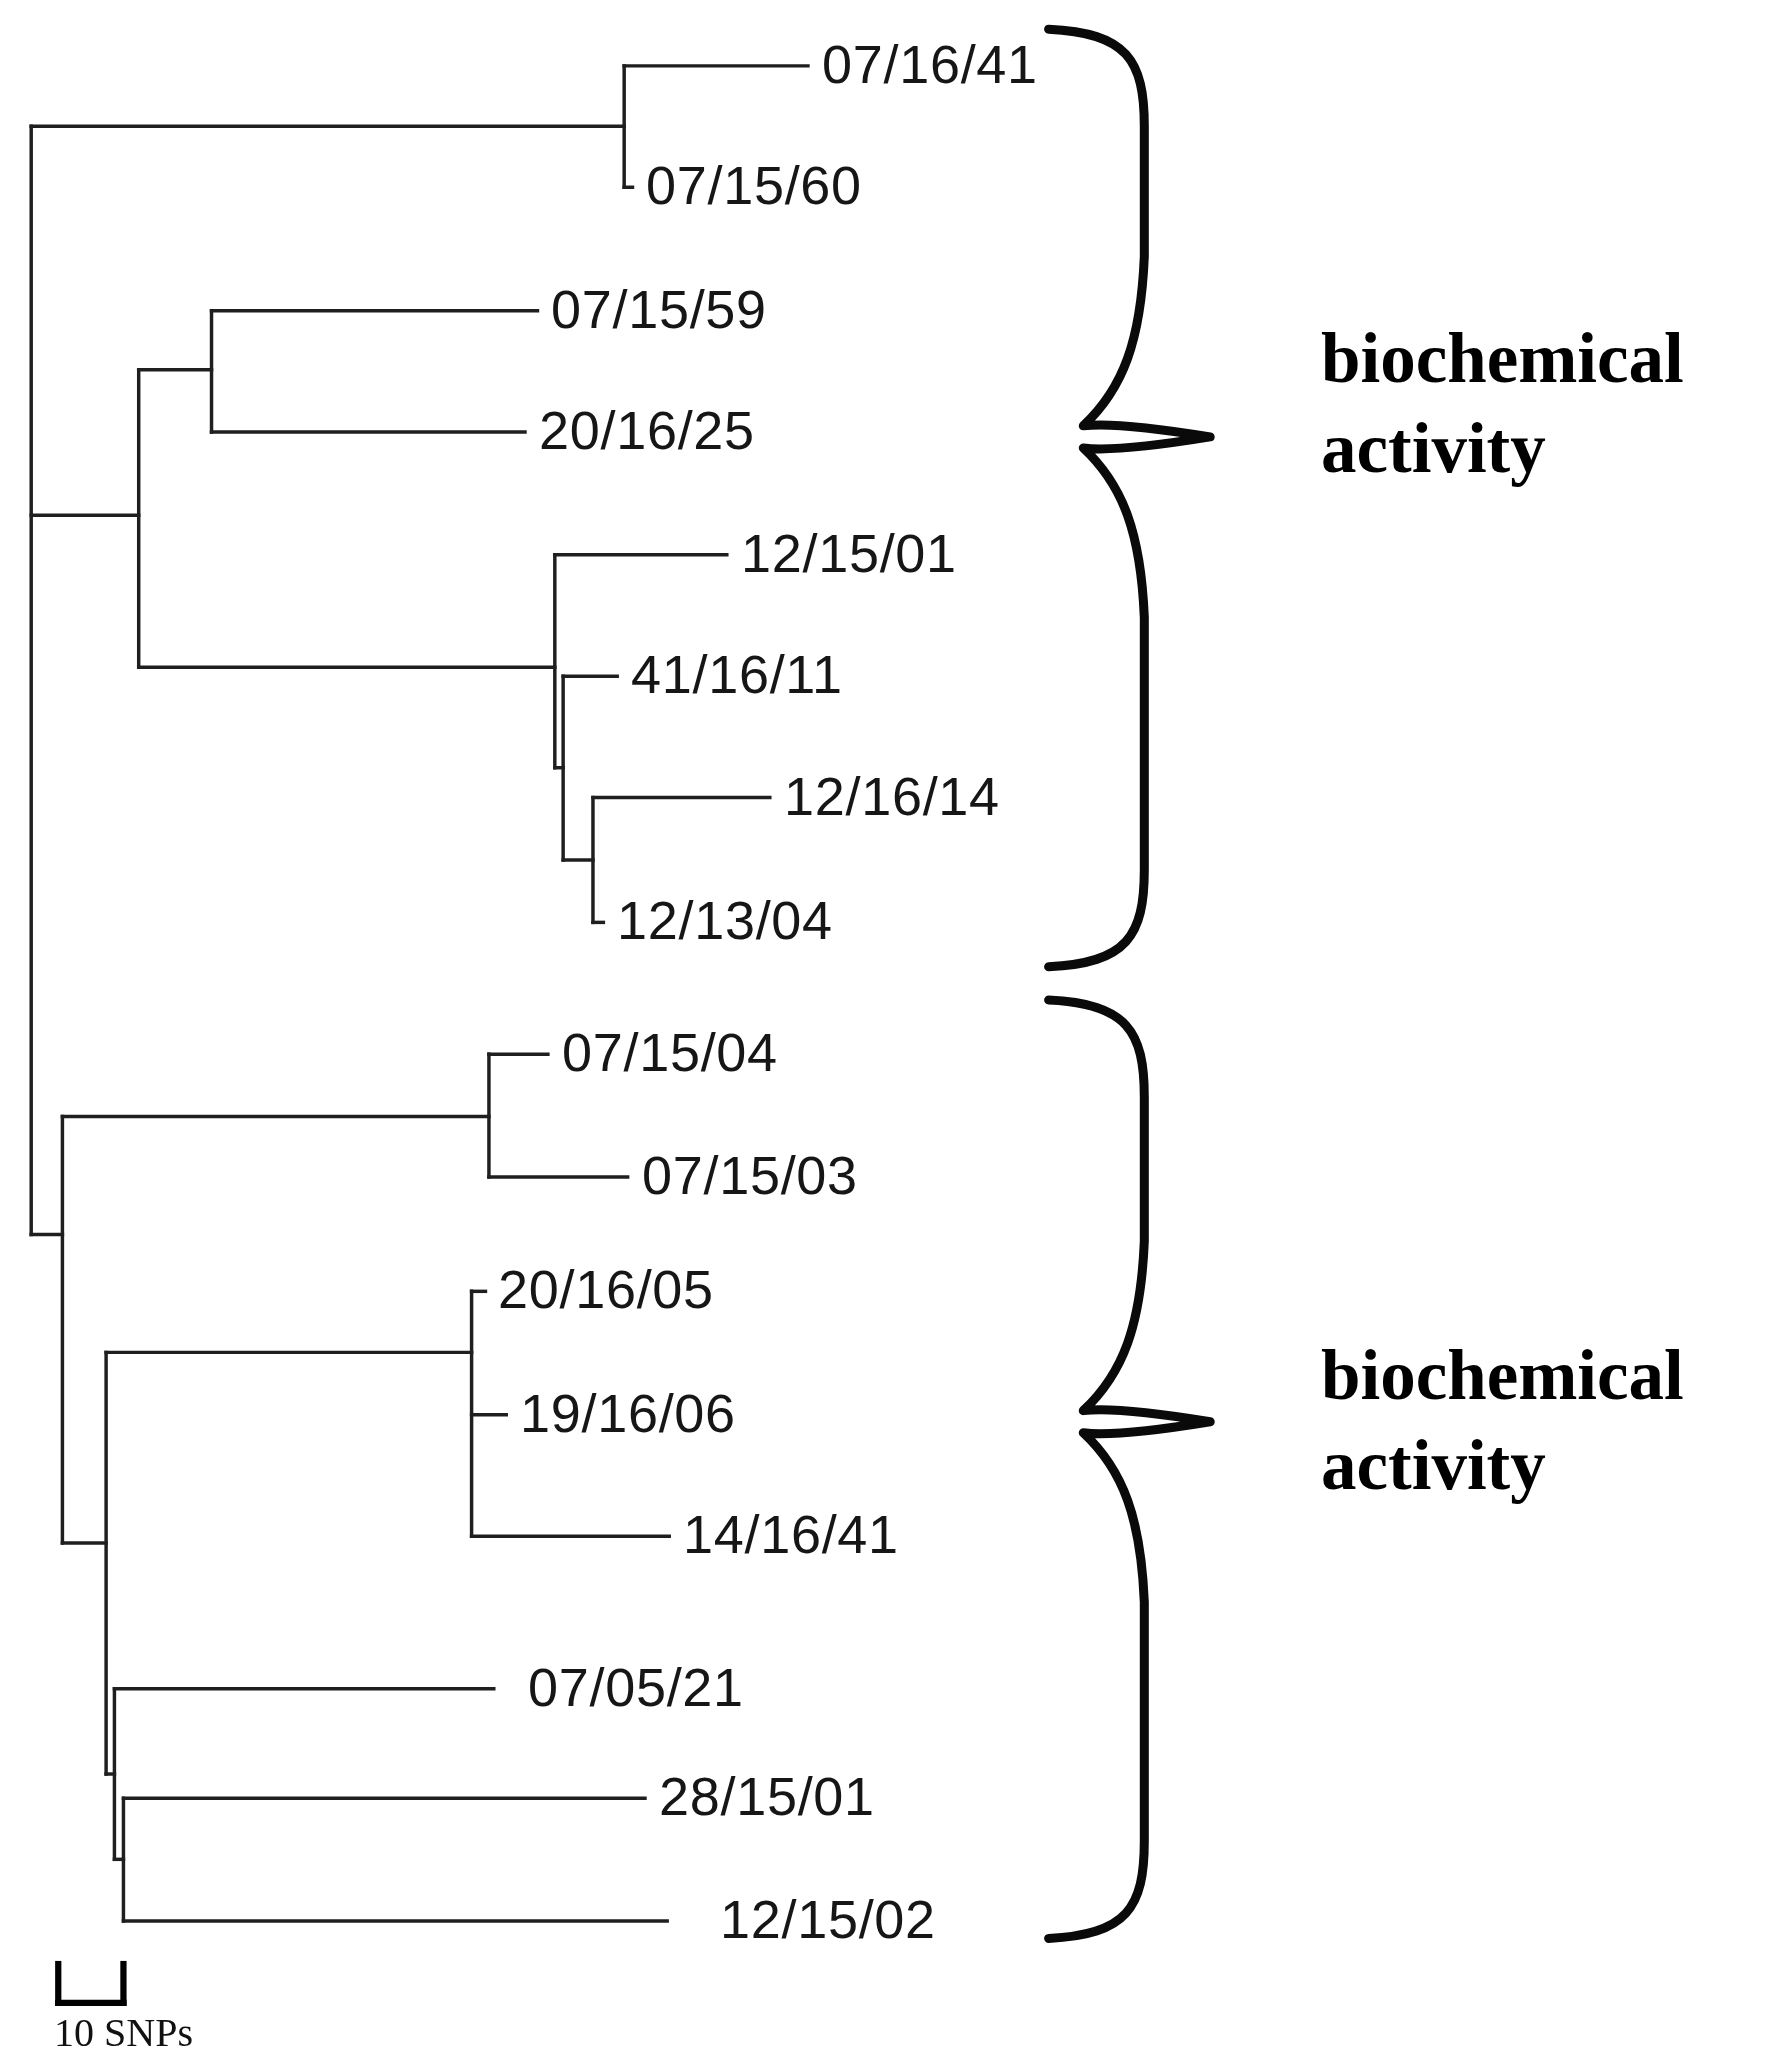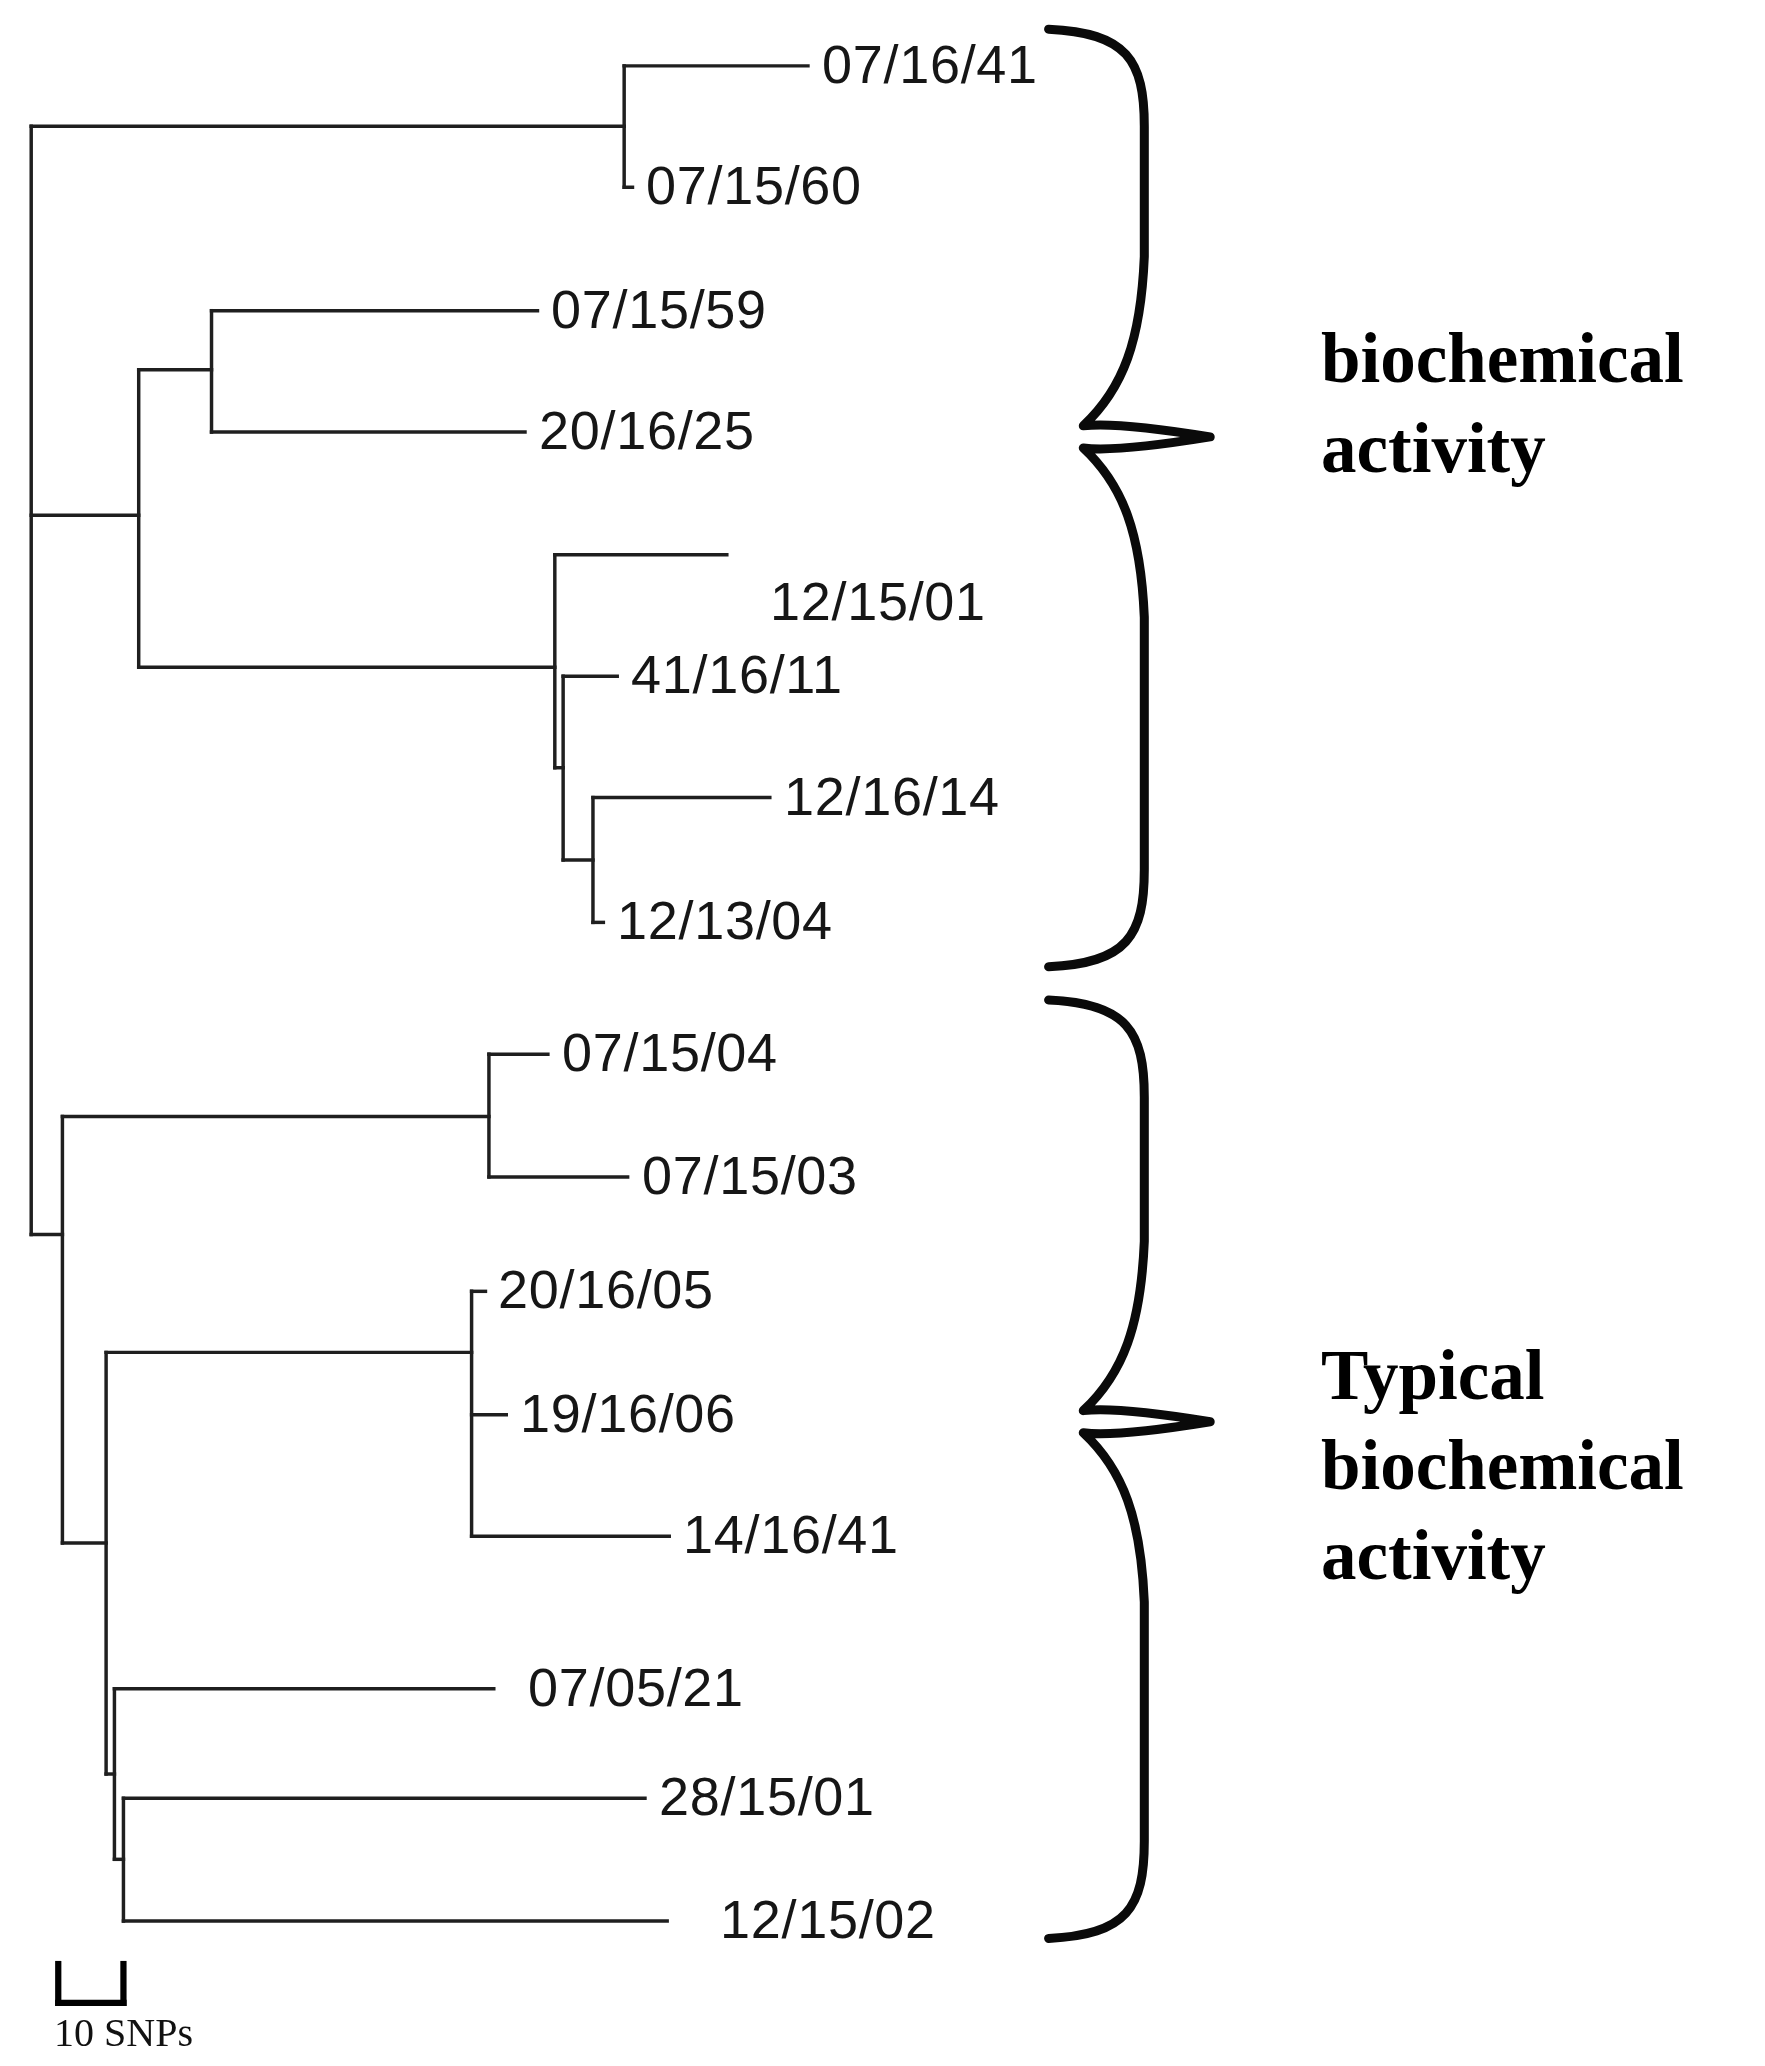--- a/index.html
+++ b/index.html
@@ -113,41 +113,40 @@
         <line x1="84" y1="2832" x2="84" y2="2888" stroke="#000" stroke-width="9" stroke-linecap="square"></line>
         <line x1="178" y1="2832" x2="178" y2="2888" stroke="#000" stroke-width="9" stroke-linecap="square"></line>
       </g>
   </svg>
 
   <div id="tip-labels">
       <div class="taxon-label" style="left: 822px; top: 66px;">07/16/41</div>
       <div class="taxon-label" style="left: 646px; top: 187px;">07/15/60</div>
       <div class="taxon-label" style="left: 551px; top: 311px;">07/15/59</div>
       <div class="taxon-label" style="left: 539px; top: 432px;">20/16/25</div>
-      <div class="taxon-label" style="left: 770px; top: 555px; margin-top: 48px;">12/15/01</div>
+      <div class="taxon-label" style="left: 741px; top: 555px;">12/15/01</div>
       <div class="taxon-label" style="left: 631px; top: 676px;">41/16/11</div>
       <div class="taxon-label" style="left: 784px; top: 798px;">12/16/14</div>
       <div class="taxon-label" style="left: 617px; top: 922px;">12/13/04</div>
       <div class="taxon-label" style="left: 562px; top: 1054px;">07/15/04</div>
       <div class="taxon-label" style="left: 642px; top: 1177px;">07/15/03</div>
       <div class="taxon-label" style="left: 498px; top: 1291px;">20/16/05</div>
       <div class="taxon-label" style="left: 520px; top: 1415px;">19/16/06</div>
       <div class="taxon-label" style="left: 683px; top: 1536px;">14/16/41</div>
       <div class="taxon-label" style="left: 508px; top: 1689px; margin-left: 20px;">07/05/21</div>
       <div class="taxon-label" style="left: 659px; top: 1798px;">28/15/01</div>
       <div class="taxon-label" style="left: 720px; top: 1921px;">12/15/02</div>
     </div>
 
   <div class="group-label" id="group-atypical" style="left: 1321px; top: 313px;">
     <span>biochemical</span>
     <span>activity</span>
   </div>
 
   <div class="group-label" id="group-typical" style="left: 1321px; top: 1330px;">
-    <span>Typical</span>
     <span>biochemical</span>
     <span>activity</span>
   </div>
 
   <div class="scale-label" id="scale-label" style="left: 54px; top: 2009px;">10 SNPs</div>
 
 </div>
 
 
 </body></html>

